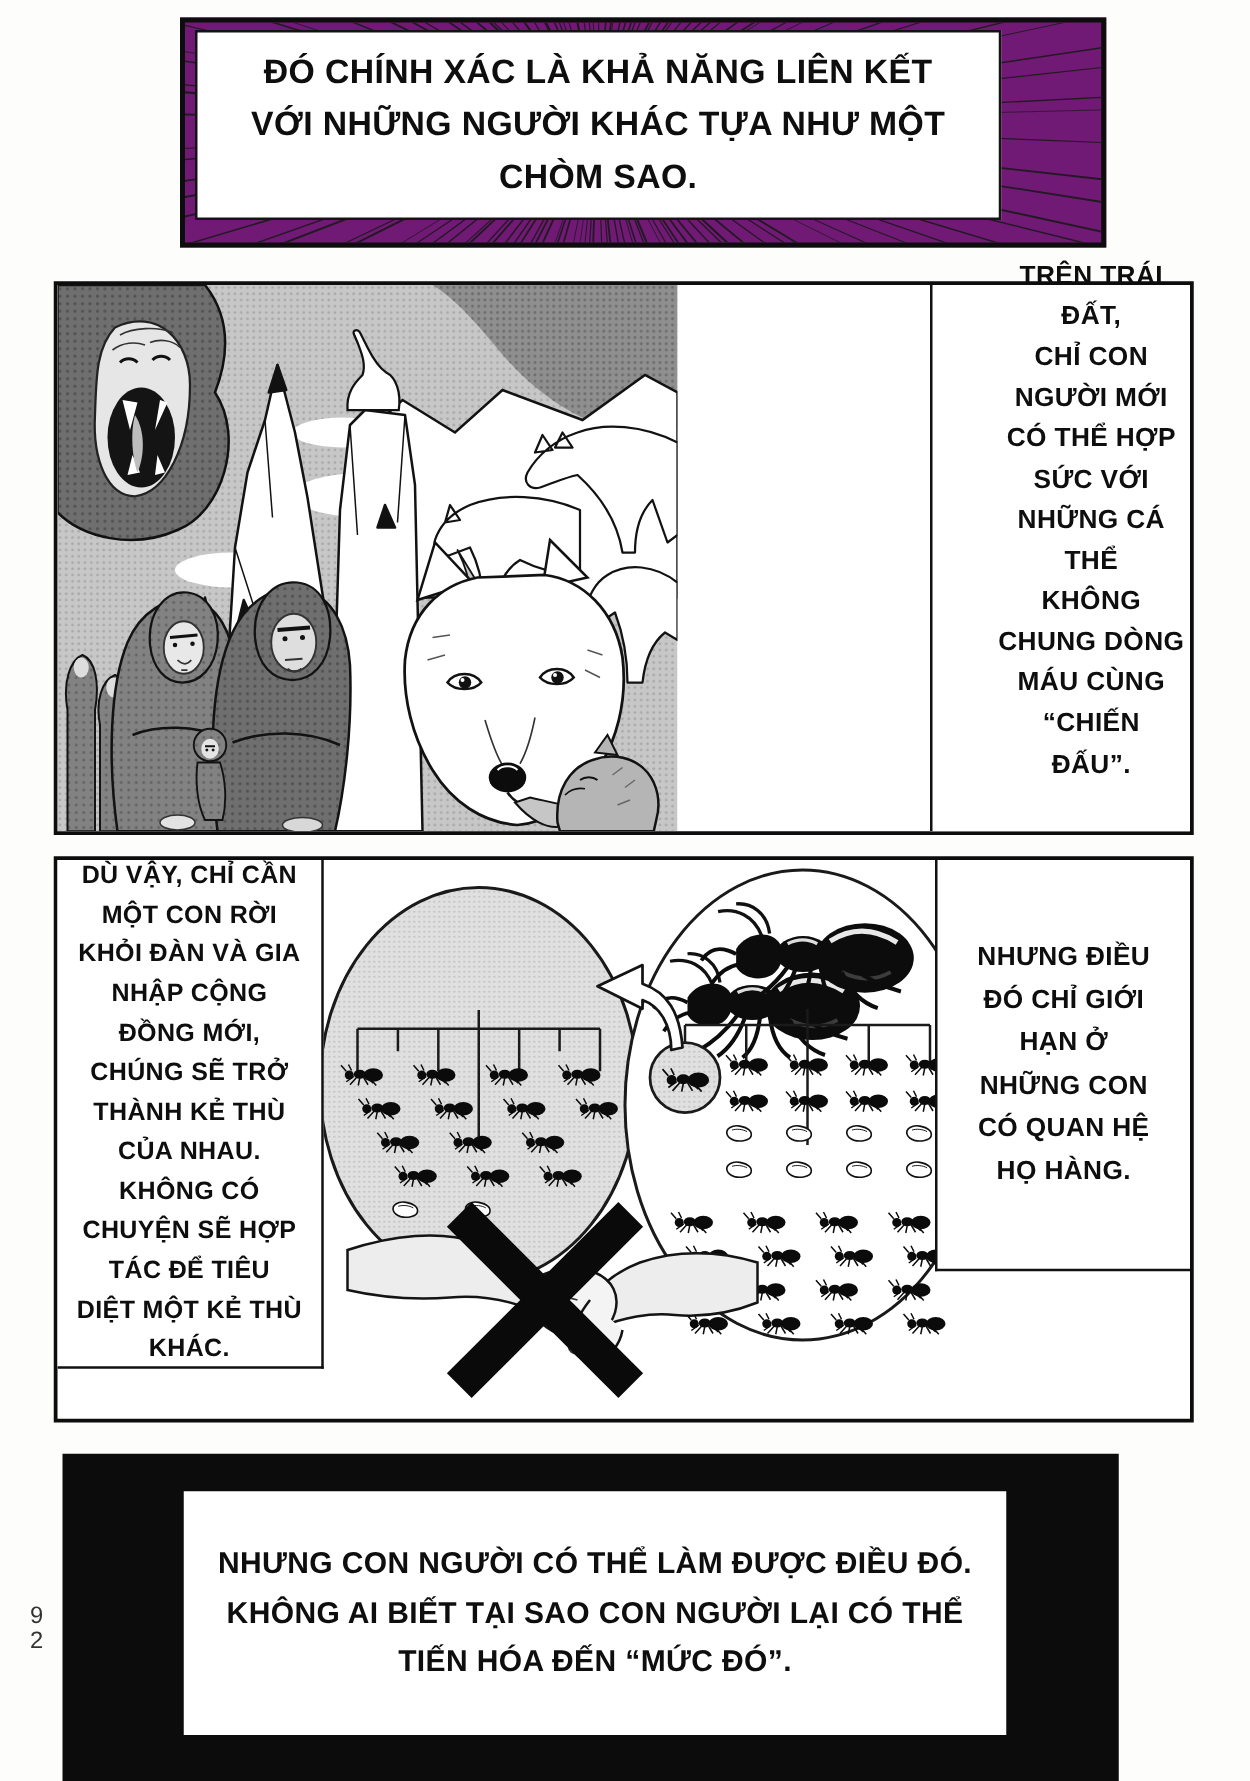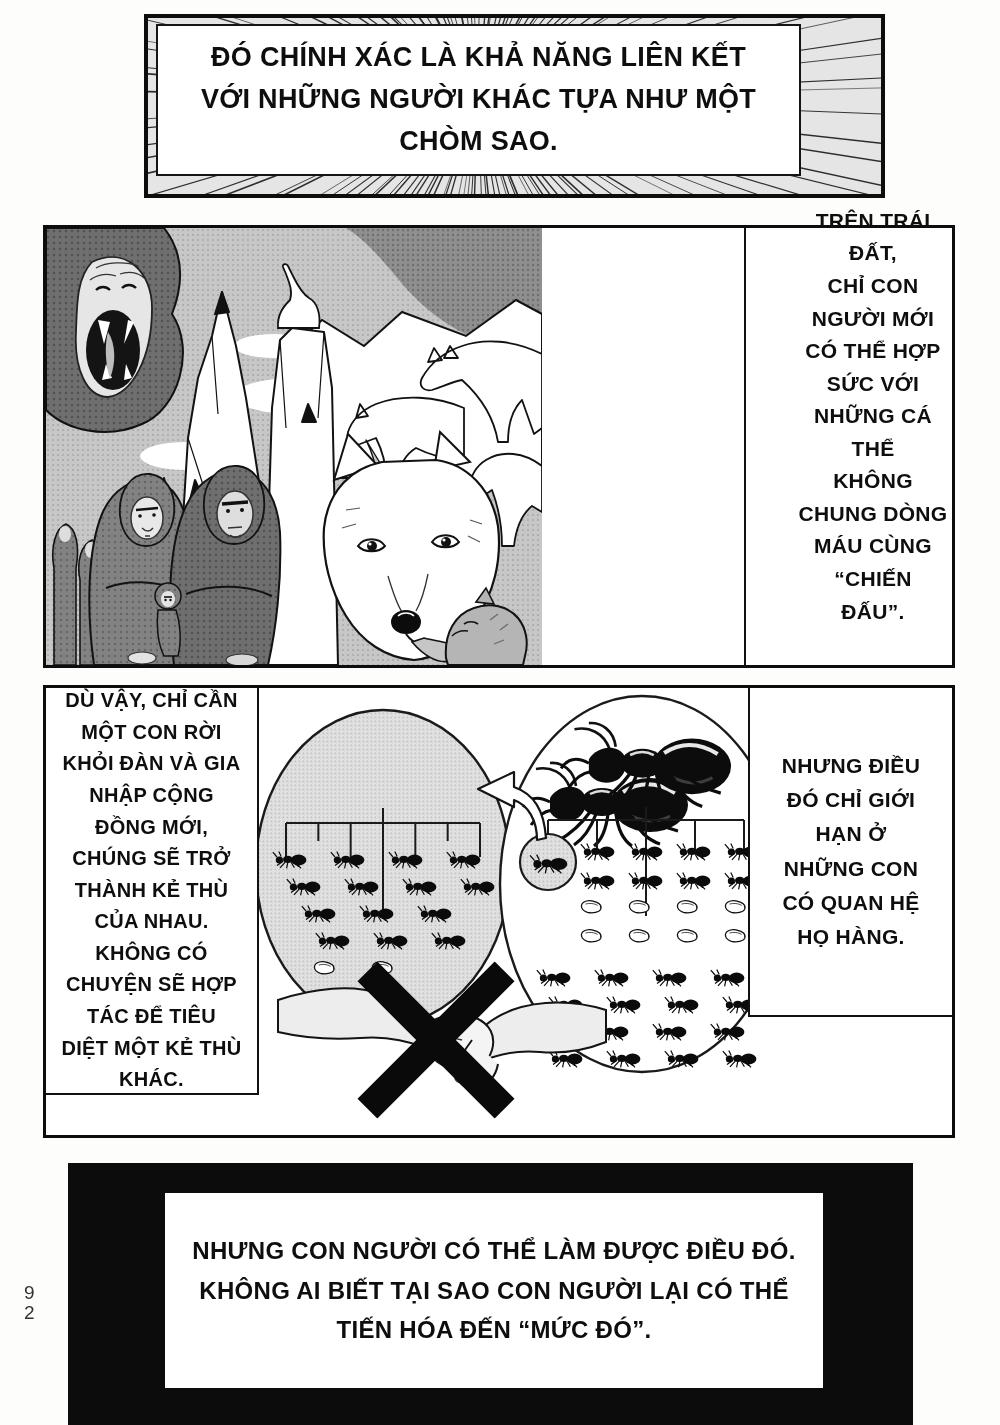--- a/index.html
+++ b/index.html
@@ -2,21 +2,21 @@
 <html><head>
 <meta charset="utf-8">
 <style>
   html,body{margin:0;padding:0;background:#e9e9e9;}
   .page{position:relative;width:1000px;height:1425px;background:#fdfdfb;overflow:hidden;
         font-family:"Liberation Sans",sans-serif;color:#111;}
   .bubble{font-weight:700;color:#0e0e0e;text-align:center;white-space:pre-line;letter-spacing:.3px;}
 
   
   .caption-frame{position:absolute;left:144px;top:14px;width:741px;height:184px;
-                 border:4px solid #0d0d0d;box-sizing:border-box;background:#e5e5e5;overflow:hidden;}
+                 border:4px solid #0d0d0d;box-sizing:border-box;background:#701a75;overflow:hidden;}
   .caption-frame svg{position:absolute;left:0;top:0;z-index:0;}
   .caption-inner{position:absolute;left:8px;top:6px;width:645px;height:152px;z-index:1;
                  background:#fff;border:2px solid #141414;box-sizing:border-box;
                  display:flex;align-items:center;justify-content:center;}
   .caption-inner .bubble{font-size:27px;line-height:1.55;}
 
   
   .panel{position:absolute;border:3px solid #0d0d0d;box-sizing:border-box;background:#fff;}
 
   
@@ -32,21 +32,21 @@
   .p2{left:43px;top:685px;width:912px;height:453px;}
   .p2 svg.colony{position:absolute;left:0;top:0;z-index:0;}
   .p2-box{position:absolute;z-index:1;background:#fff;box-sizing:border-box;
           display:flex;align-items:center;justify-content:center;}
   .p2-left{left:0;top:0;width:213px;height:407px;border-right:2px solid #111;border-bottom:2px solid #111;}
   .p2-right{left:702px;top:0;width:204px;height:329px;border-left:2px solid #111;border-bottom:2px solid #111;}
   .p2-left .bubble{font-size:20px;line-height:1.58;}
   .p2-right .bubble{font-size:21px;line-height:1.62;}
 
   
-  .p3{left:68px;top:1163px;width:845px;height:262px;background:#0c0c0c;border:none;}
+  .p3{left:50px;top:1163px;width:845px;height:262px;background:#0c0c0c;border:none;}
   .p3-box{position:absolute;left:97px;top:30px;width:658px;height:195px;background:#fff;
           display:flex;align-items:center;justify-content:center;}
   .p3-box .bubble{font-size:24px;line-height:1.65;}
 
   .page-num{position:absolute;left:24px;top:1283px;font-size:19px;line-height:1.05;
             color:#333;white-space:pre-line;text-align:center;}
 </style>
 </head>
 <body>
 

